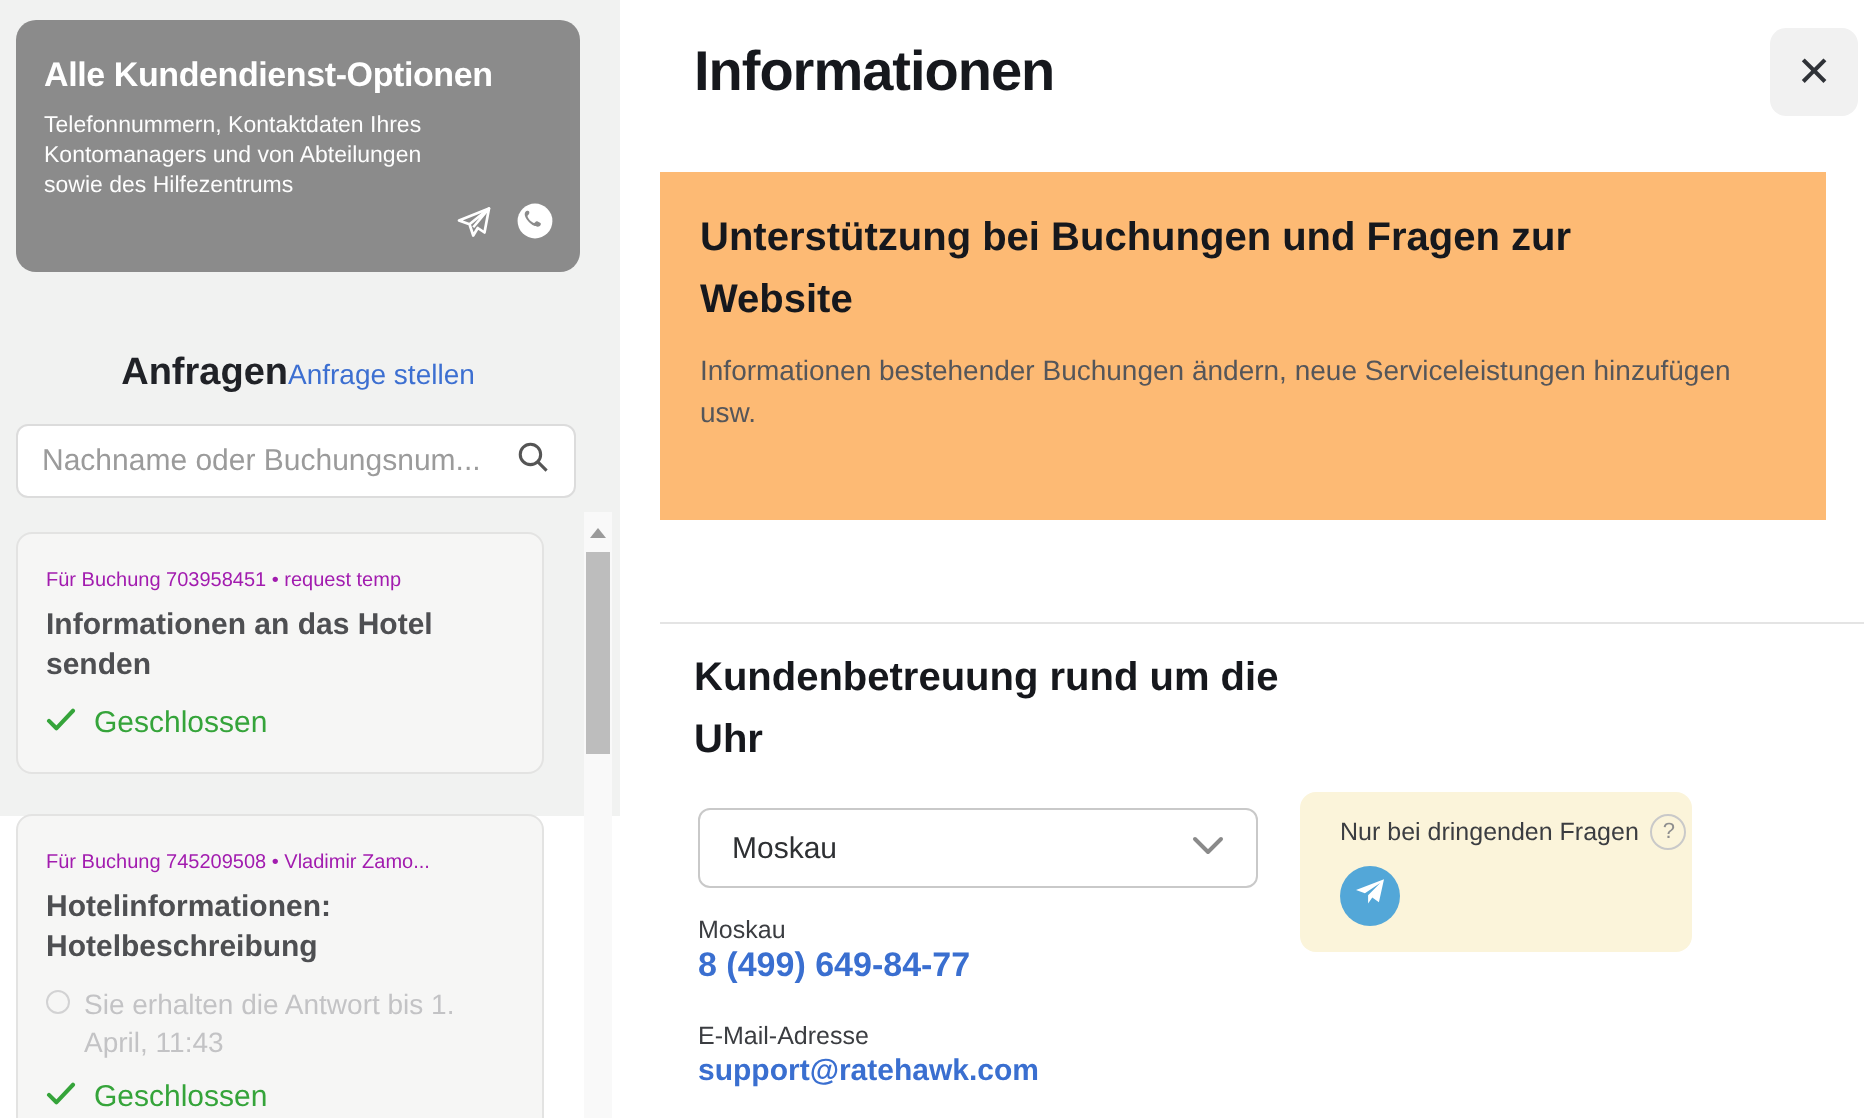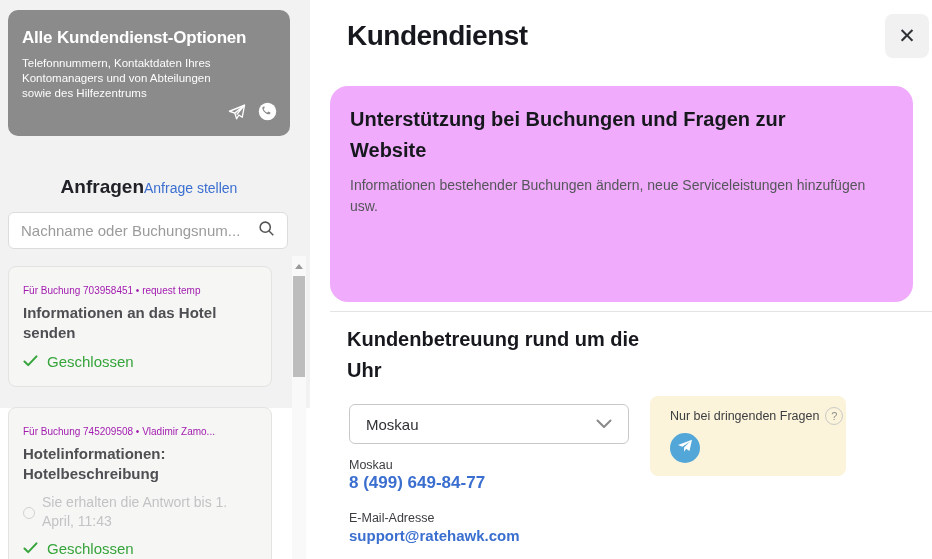--- a/index.html
+++ b/index.html
@@ -38,21 +38,21 @@
   }
   .search-input::placeholder { color:#9b9b9b; }
 
   .cards { position:absolute; left:8px; top:266px; width:264px; }
   .req-card {
     background:#f6f6f5; border:1px solid #e3e3e2; border-radius:8px;
     padding:12px 14px; margin-bottom:20px; cursor:pointer;
   }
   .req-meta { font-size:10px; color:#a21caf; margin:6px 0 7px; white-space:nowrap; overflow:hidden; }
   .req-title { font-size:15px; font-weight:700; color:#4e4f52; line-height:1.35; margin-bottom:9px; }
-  .req-note { font-size:14px; color:#c3c3c5; line-height:1.35; margin-bottom:9px; display:flex; gap:7px;align-items:center; }
+  .req-note { font-size:14px; color:#c3c3c5; line-height:1.35; margin-bottom:9px; display:flex; gap:7px; }
   .clock-dot { flex:0 0 auto; width:12px; height:12px; margin-top:2px; border:1.5px solid #d2d2d3; border-radius:50%; }
   .req-status { font-size:15px; color:#35a43a; display:flex; align-items:center; gap:9px; margin-bottom:4px; }
 
   .scrollbar { position:absolute; left:292px; top:256px; width:14px; height:303px; background:#f9f9f9; }
   .scroll-arrow {
     position:absolute; top:8px; left:3px;
     width:0; height:0; border-left:4px solid transparent; border-right:4px solid transparent;
     border-bottom:5px solid #9a9a9a;
   }
   .scroll-thumb { position:absolute; top:20px; left:1px; width:12px; height:101px; background:#bdbdbd; }
@@ -61,22 +61,22 @@
   .main { position:absolute; left:310px; top:0; width:622px; height:559px; background:#fff; }
   .main-title { position:absolute; left:37px; top:20px; font-size:28px; font-weight:700; color:#16181d; letter-spacing:-0.5px; }
   .close-btn {
     position:absolute; right:3px; top:14px; width:44px; height:44px;
     background:#f1f1f1; border:none; border-radius:8px; cursor:pointer;
     display:flex; align-items:center; justify-content:center;
     font-size:21px; color:#2f3237; font-family:inherit;
   }
 
   .support-panel {
-    position:absolute; left:20px; top:86px; width:583px; height:216px;
-    background:#f0abfc; border-radius:18px; padding:18px 20px;
+    position:absolute; left:20px; top:86px; width:583px; height:174px;
+    background:#fdba74; border-radius:0; padding:18px 20px;
   }
   .support-heading { font-size:20px; font-weight:700; color:#16181d; line-height:1.55; width:500px; margin-bottom:9px; }
   .support-desc { font-size:14px; color:#55565a; line-height:1.5; max-width:540px; margin-bottom:13px; }
   .annot-red { display:inline-block; border:5px solid #e21b1b; padding:7px 8px; margin-left:-13px; }
   .cta-btn {
     background:#f8d678; border:none; border-radius:6px; padding:11px 24px;
     font-size:15px; color:#2e3033; font-family:inherit; cursor:pointer;
   }
 
   .divider { position:absolute; left:20px; right:0; top:311px; height:1px; background:#e4e4e4; }
@@ -186,21 +186,21 @@
   </div>
 
   <div class="scrollbar">
     <div class="scroll-arrow"></div>
     <div class="scroll-thumb"></div>
   </div>
 </div>
 
 <div class="main">
 
-  <div class="main-title">Kundendienst</div>
+  <div class="main-title">Informationen</div>
   <button class="close-btn">
     <span>✕</span>
   </button>
 
   <div class="support-panel">
     <div class="support-heading">Unterstützung bei Buchungen und Fragen zur Website</div>
     <div class="support-desc">Informationen bestehender Buchungen ändern, neue Serviceleistungen hinzufügen usw.</div>
   </div>
 
   <div class="divider"></div>

